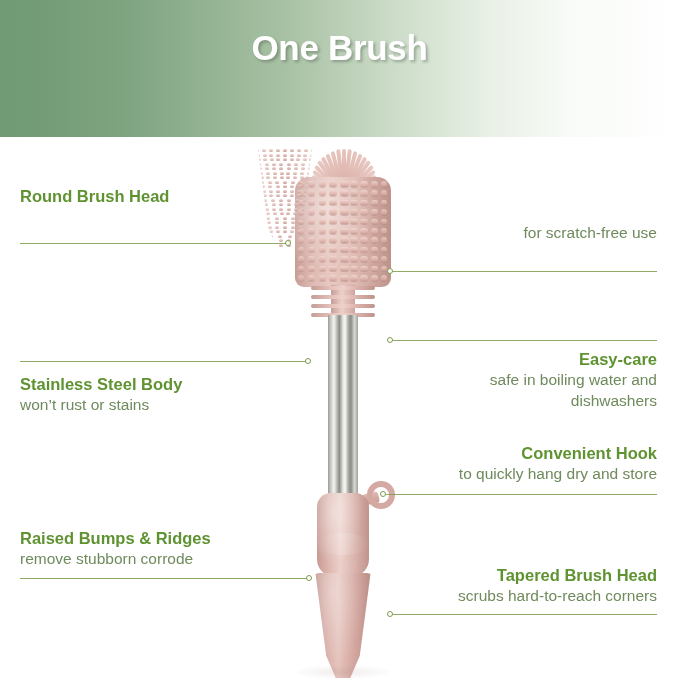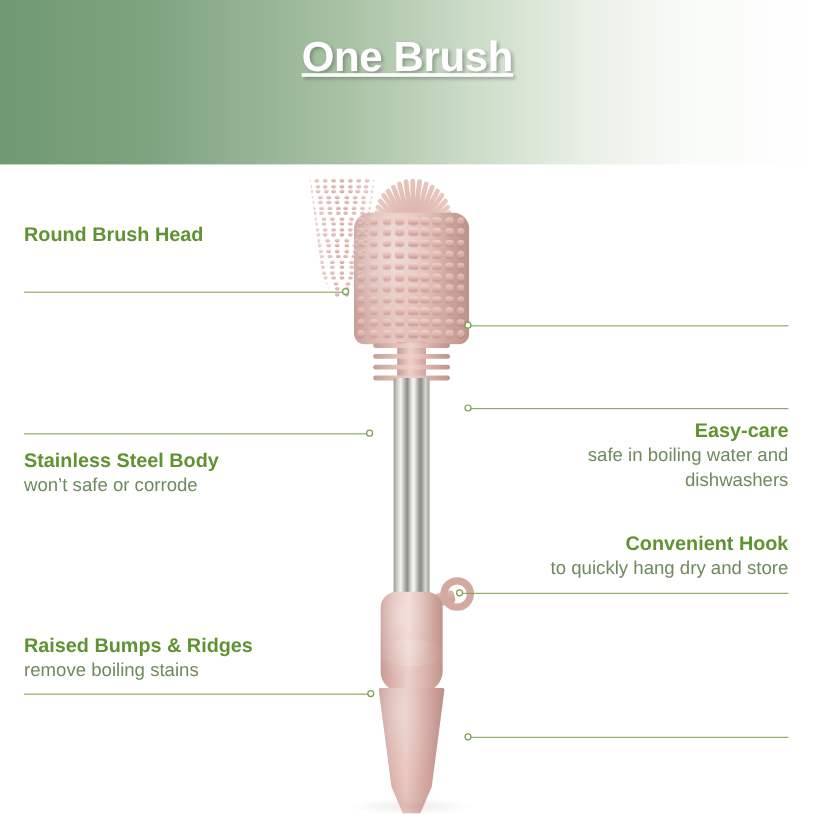--- a/index.html
+++ b/index.html
@@ -8,21 +8,21 @@
 
   .stage{position:relative;width:679px;height:679px;background:#ffffff;overflow:hidden;}
 
   
   .header{position:absolute;left:0;top:0;width:679px;height:137px;
           background:linear-gradient(90deg,#6f9a73 0%,#7da37f 18%,#a8c1a4 42%,#ccdcc8 58%,#e9f0e6 72%,#f8fbf7 84%,#ffffff 100%);}
   .header-title{position:absolute;left:0;top:26px;width:679px;text-align:center;
           color:#ffffff;font-size:35px;font-weight:bold;line-height:1.28;
           letter-spacing:-0.3px;
           text-shadow:2px 2px 3px rgba(60,80,60,0.38);}
-  .header-title .l2{display:block;text-decoration:underline;}
+  .header-title .l2{display:block;}
 
   
   .callout{position:absolute;}
   .callout .ttl{font-size:16.5px;font-weight:bold;color:#5f9331;line-height:1.3;white-space:nowrap;}
   .callout .sub{font-size:15.5px;font-weight:400;color:#6f8a5c;line-height:1.32;}
   .callout.left{left:20px;text-align:left;}
   .callout.right{right:22px;text-align:right;}
 
   
   .lline{position:absolute;height:1px;background:#7d9c4e;opacity:.85;}
@@ -409,46 +409,51 @@
   <div class="callout left" style="top:186px">
     <div class="ttl">Round Brush Head</div>
   </div>
   <div class="lline" style="left:20px;top:243px;width:268px;"></div>
   <div class="ldot" style="left:285px;top:240px;"></div>
 
   <div class="lline" style="left:20px;top:361px;width:288px;"></div>
   <div class="ldot" style="left:305px;top:358px;"></div>
   <div class="callout left" style="top:374px">
     <div class="ttl">Stainless Steel Body</div>
-    <div class="sub">won’t safe or corrode</div>
+    <div class="sub">won’t rust or stains</div>
   </div>
 
   <div class="callout left" style="top:528px">
     <div class="ttl">Raised Bumps &amp; Ridges</div>
-    <div class="sub">remove boiling stains</div>
+    <div class="sub">remove stubborn corrode</div>
   </div>
   <div class="lline" style="left:20px;top:578px;width:289px;"></div>
   <div class="ldot" style="left:306px;top:575px;"></div>
 
   <div class="callout right" style="top:223px">
+    <div class="sub">for scratch-free use</div>
   </div>
   <div class="lline" style="left:392px;top:271px;width:265px;"></div>
   <div class="ldot" style="left:387px;top:268px;"></div>
 
   <div class="lline" style="left:392px;top:340px;width:265px;"></div>
   <div class="ldot" style="left:387px;top:337px;"></div>
   <div class="callout right" style="top:349px">
     <div class="ttl">Easy-care</div>
     <div class="sub">safe in boiling water and</div>
     <div class="sub">dishwashers</div>
   </div>
 
   <div class="callout right" style="top:443px">
     <div class="ttl">Convenient Hook</div>
     <div class="sub">to quickly hang dry and store</div>
   </div>
   <div class="lline" style="left:385px;top:494px;width:272px;"></div>
   <div class="ldot" style="left:380px;top:491px;"></div>
 
+  <div class="callout right" style="top:565px">
+    <div class="ttl">Tapered Brush Head</div>
+    <div class="sub">scrubs hard-to-reach corners</div>
+  </div>
   <div class="lline" style="left:392px;top:614px;width:265px;"></div>
   <div class="ldot" style="left:387px;top:611px;"></div>
 
 </div>
 
 </body></html>

